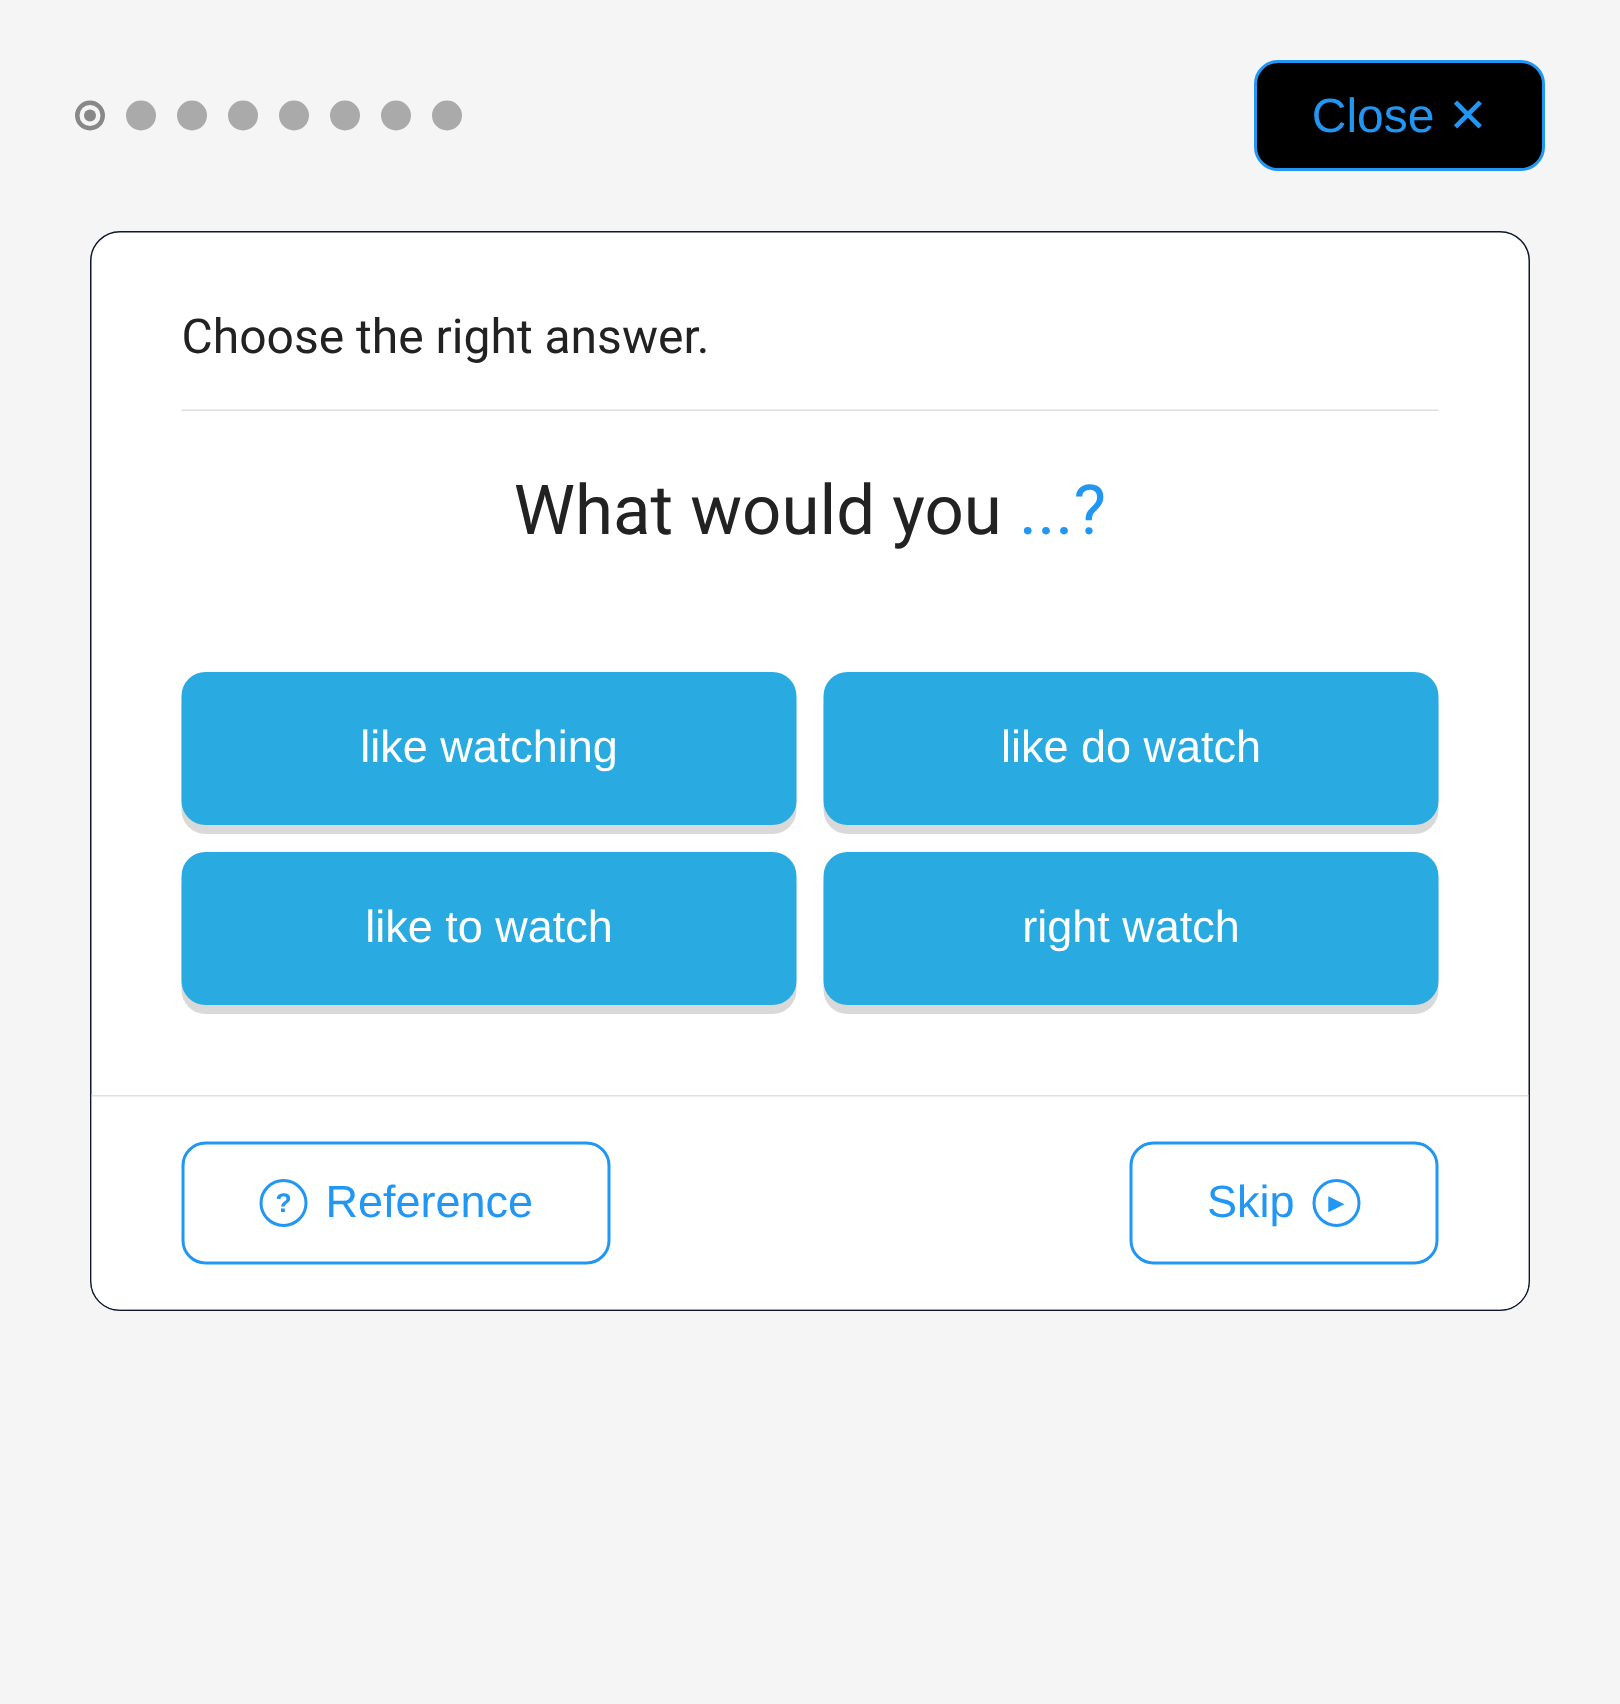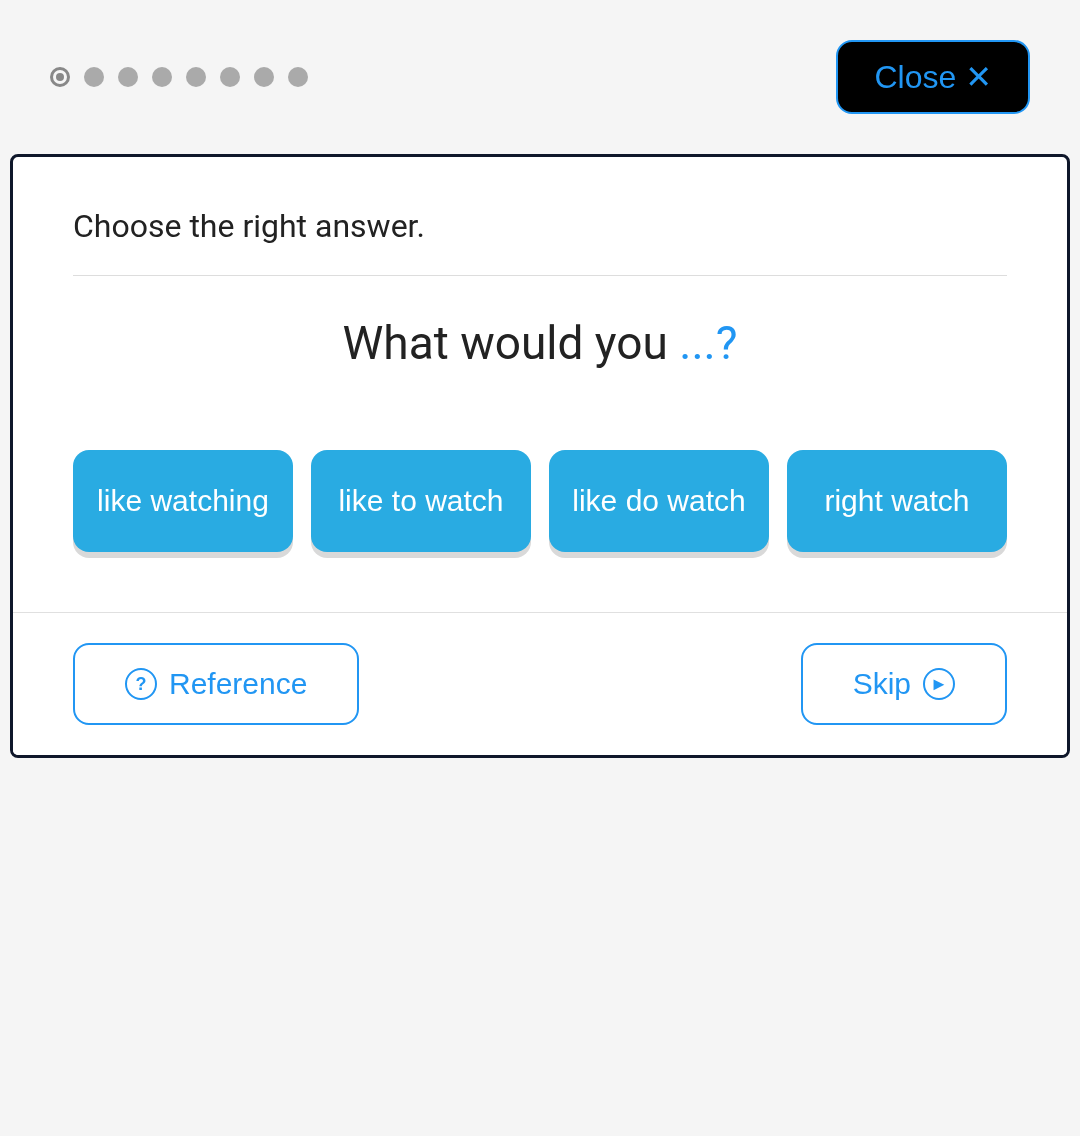--- a/index.html
+++ b/index.html
@@ -65,24 +65,24 @@
       color: #2196F3;
       font-size: 32px;
       font-weight: 500;
       cursor: pointer;
       display: flex;
       align-items: center;
       gap: 10px;
     }
 
     .main-card {
-      width: 1060px;
+      width: 960px;
       background: white;
-      border-radius: 8px;
-      border: 3px solid #0f172a;
+      border-radius: 20px;
+      border: 1px solid #0f172a;
       overflow: hidden;
       margin: 10px auto 0;
     }
 
     .card-content {
       padding: 50px 60px 60px 60px;
     }
 
     .instruction-text {
       font-size: 32px;
@@ -102,21 +102,21 @@
       margin-bottom: 80px;
       text-align: center;
     }
 
     .question-text .blank {
       color: #2196F3;
     }
 
     .answer-grid {
       display: grid;
-      grid-template-columns: 1fr 1fr 1fr 1fr;
+      grid-template-columns: 1fr 1fr;
       gap: 18px;
     }
 
     .answer-btn {
       background: #29ABE2;
       color: white;
       border: none;
       border-radius: 16px;
       padding: 34px 20px;
       font-size: 30px;
@@ -181,22 +181,22 @@
 
 <div class="main-card">
   <div class="card-content">
     <p class="instruction-text">Choose the right answer.</p>
     <hr class="divider">
     <p class="question-text">
       <span>What would you </span><span class="blank">...?</span>
     </p>
     <div class="answer-grid">
       <button class="answer-btn">like watching</button>
+      <button class="answer-btn">like do watch</button>
       <button class="answer-btn">like to watch</button>
-      <button class="answer-btn">like do watch</button>
       <button class="answer-btn">right watch</button>
     </div>
   </div>
 
   <div class="card-footer">
     <button class="footer-btn">
       <div class="circle-icon">?</div>
       <span>Reference</span>
     </button>
     <button class="footer-btn">

